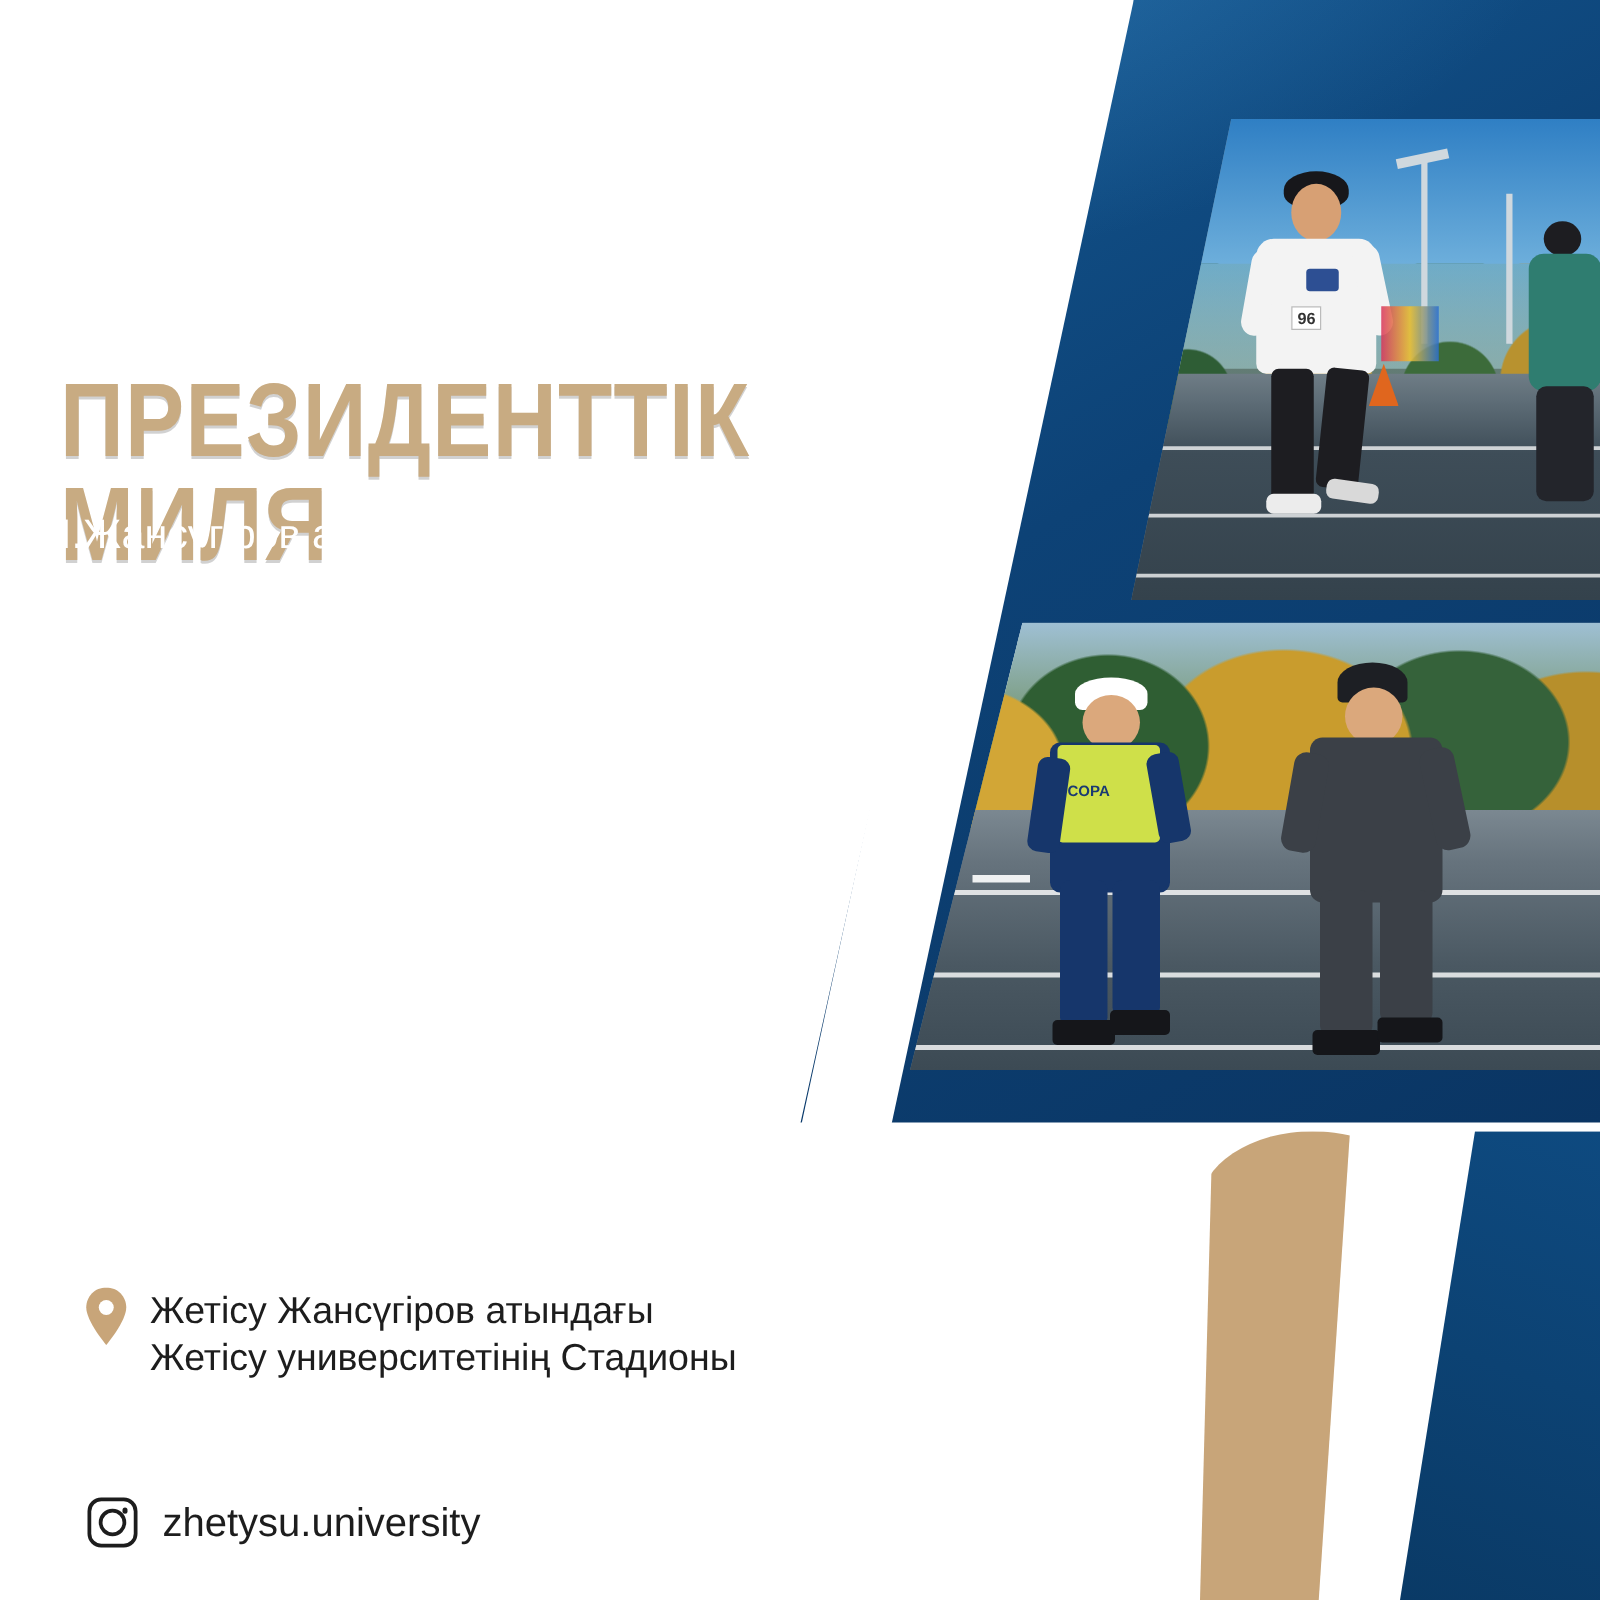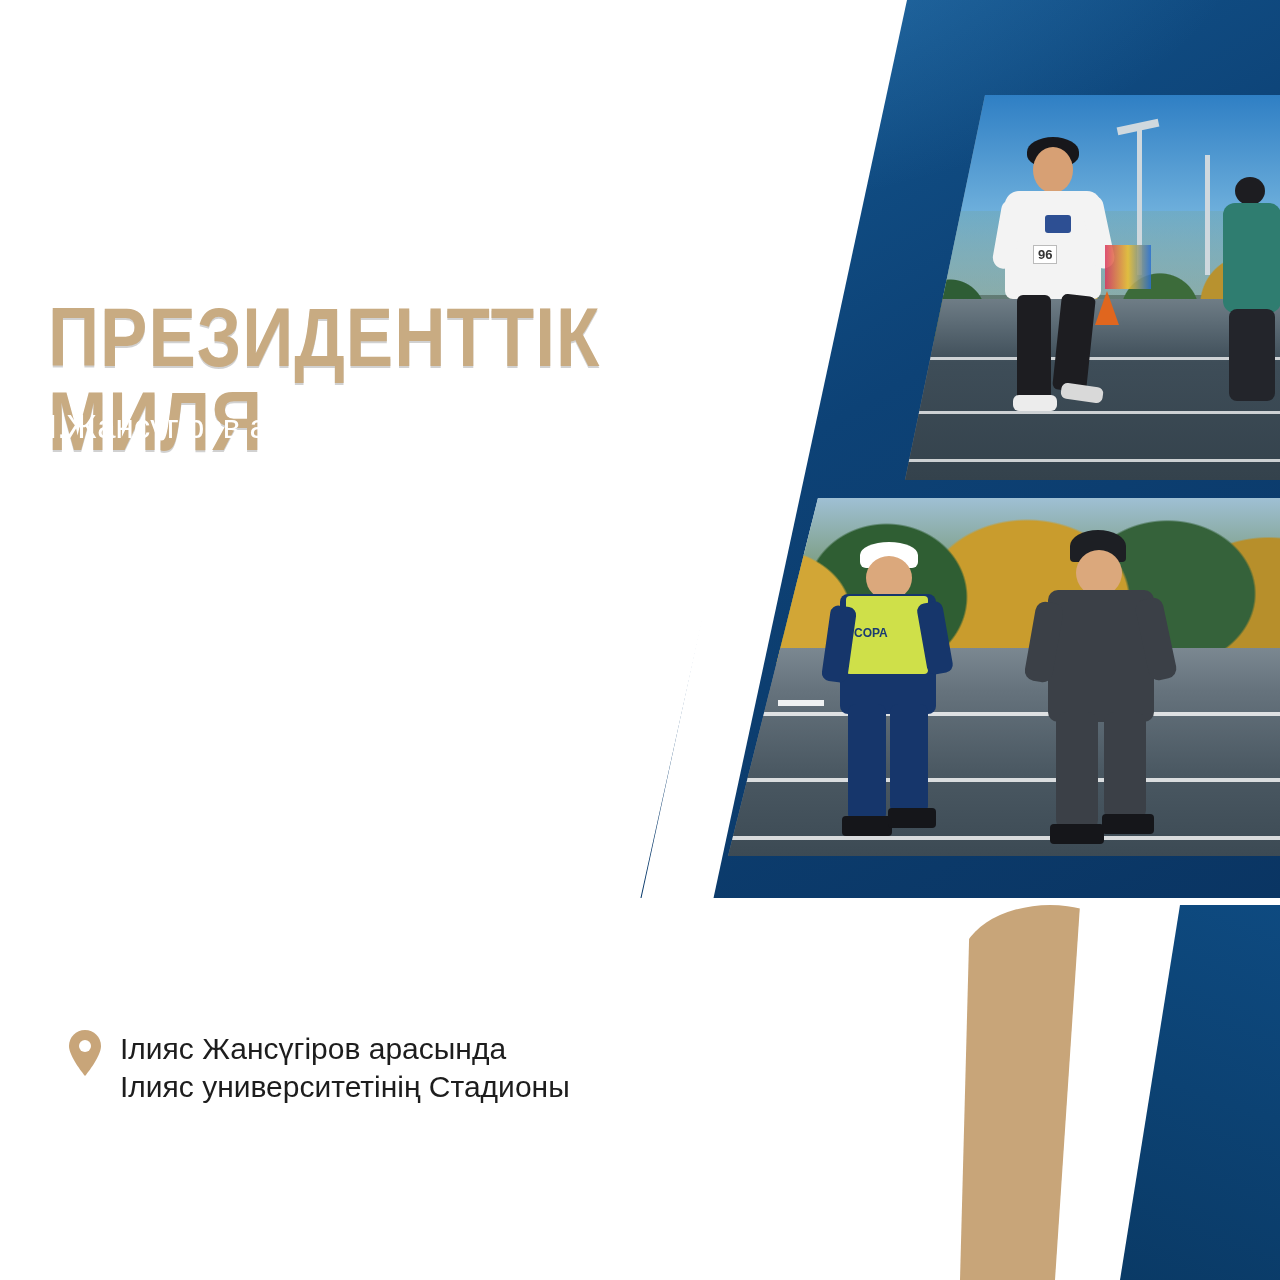--- a/index.html
+++ b/index.html
@@ -407,19 +407,23 @@
   </div>
 
   <div class="venue">
     <span class="pin-icon">
       <svg width="34" height="46" viewBox="0 0 34 46">
         <path d="M17 0C8 0 1 7 1 16c0 11 16 30 16 30s16-19 16-30C33 7 26 0 17 0z" fill="#c8a579"></path>
         <circle cx="17" cy="16" r="6" fill="#ffffff"></circle>
       </svg>
     </span>
     <div class="venue-text">
-      <div>Ілияс Жансүгіров арасында</div>
-      <div>Ілияс университетінің  Стадионы</div>
+      <div>Жетісу Жансүгіров атындағы</div>
+      <div>Жетісу университетінің  Стадионы</div>
     </div>
   </div>
 
+  <div class="handle">
+    <span class="ig-icon"></span>
+    <span class="handle-text">zhetysu.university</span>
+  </div>
 
 </div>
 
 </body></html>

